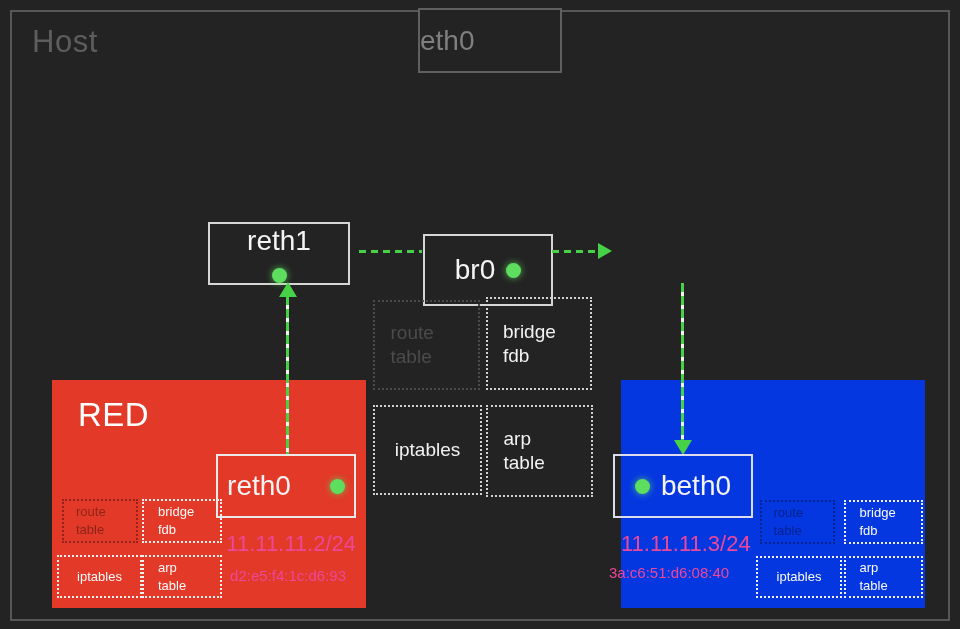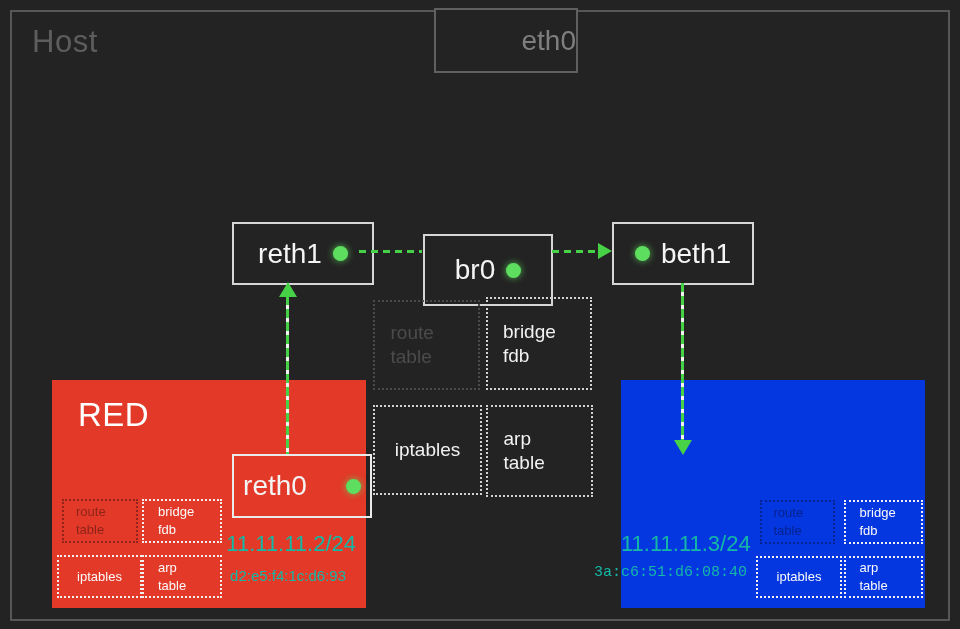--- a/index.html
+++ b/index.html
@@ -7,26 +7,26 @@
     position:relative;width:960px;height:629px;overflow:hidden;
     background:var(--background,#232323);
     font-family:"Liberation Sans", sans-serif;
     -webkit-font-smoothing:antialiased;
   }
   
   .host-border{position:absolute;left:10px;top:10px;width:936px;height:607px;border:2px solid #575757;}
   .host-label{position:absolute;left:32px;top:24px;font-size:31px;color:#5d5d5d;letter-spacing:.5px;}
   
   .eth0-box{position:absolute;left:418px;top:8px;width:140px;height:61px;background:var(--background,#232323);
-    border:2px solid #606060;display:flex;align-items:center;justify-content:flex-end;
-    color:#7f7f7f;font-size:28px;margin-left:16px;}
+    border:2px solid #606060;display:flex;align-items:center;justify-content:flex-start;
+    color:#7f7f7f;font-size:28px;}
   
   .ifbox{position:absolute;background:var(--background,#232323);border:2px solid #d6d6d6;
     display:flex;align-items:center;justify-content:center;gap:11px;color:#f4f4f4;font-size:28px;}
-  .ifbox.reth1{left:232px;top:222px;width:138px;height:59px;}
+  .ifbox.reth1{left:208px;top:222px;width:138px;height:59px;flex-direction:column;}
   .ifbox.br0{left:423px;top:234px;width:126px;height:68px;}
   .ifbox.beth1{left:612px;top:222px;width:138px;height:59px;}
   .dot{width:15px;height:15px;border-radius:50%;background:var(--green-dot,#5ede5e);
     box-shadow:0 0 6px 1px rgba(94,222,94,.55);flex:0 0 auto;}
   
   .hdash{position:absolute;height:3px;
     background:repeating-linear-gradient(90deg,var(--green-line,#47d147) 0 7px,transparent 7px 12px);}
   .hdash.l1{left:359px;top:250px;width:63px;}
   .hdash.l2{left:552px;top:250px;width:47px;}
   .arrow-right{position:absolute;left:598px;top:243px;width:0;height:0;
@@ -63,53 +63,49 @@
   
   .ns.red .tbox.route{left:10px;top:119px;width:72px;height:40px;}
   .ns.red .tbox.fdb{left:90px;top:119px;width:76px;height:40px;}
   .ns.red .tbox.ipt{left:5px;top:175px;width:81px;height:39px;}
   .ns.red .tbox.arp{left:90px;top:175px;width:76px;height:39px;}
   .ns.blue .tbox.route{left:139px;top:120px;width:71px;height:40px;}
   .ns.blue .tbox.fdb{left:223px;top:120px;width:75px;height:40px;}
   .ns.blue .tbox.ipt{left:135px;top:176px;width:82px;height:38px;}
   .ns.blue .tbox.arp{left:223px;top:176px;width:75px;height:38px;}
   
-  .ifbox.reth0{left:232px;top:454px;width:136px;height:60px;background:transparent;border-color:#eaeaea;gap:39px;}
+  .ifbox.reth0{left:216px;top:454px;width:136px;height:60px;background:transparent;border-color:#eaeaea;gap:39px;}
   .ifbox.beth0{left:613px;top:454px;width:136px;height:60px;background:transparent;border-color:#dcdcec;}
-  .addr{position:absolute;color:#14b8a6;}
+  .addr{position:absolute;color:#ec4899;}
   .addr.ip{font-size:22px;}
   .addr.mac{font-size:15px;}
   .addr.red-ip{left:206px;top:531px;width:150px;text-align:right;}
   .addr.red-mac{left:196px;top:567px;width:150px;text-align:right;}
   .addr.blue-ip{left:621px;top:531px;width:170px;text-align:left;}
-  .addr.blue-mac{left:594px;top:564px;width:170px;text-align:left;font-family:Liberation Mono, monospace;}
+  .addr.blue-mac{left:609px;top:564px;width:170px;text-align:left;}
 </style>
 </head>
 <body>
 
 <div class="stage">
 
   <div class="host-border"></div>
   <div class="host-label">Host</div>
 
   <div class="eth0-box">
     <span>eth0</span>
   </div>
 
   <div class="ifbox reth1">
     <span>reth1</span>
     <span class="dot"></span>
   </div>
   <div class="ifbox br0">
     <span>br0</span>
     <span class="dot"></span>
-  </div>
-  <div class="ifbox beth1">
-    <span class="dot"></span>
-    <span>beth1</span>
   </div>
 
   <div class="hdash l1"></div>
   <div class="hdash l2"></div>
   <div class="arrow-right"></div>
 
   <div class="tbox mid dim route">
     <span>route table</span>
   </div>
   <div class="tbox mid fdb">
@@ -158,16 +154,20 @@
   <div class="vline blue-link"></div>
   <div class="arrow-down"></div>
 
   <div class="ifbox reth0">
     <span>reth0</span>
     <span class="dot"></span>
   </div>
   <div class="addr ip red-ip">11.11.11.2/24</div>
   <div class="addr mac red-mac">d2:e5:f4:1c:d6:93</div>
 
+  <div class="ifbox beth0">
+    <span class="dot"></span>
+    <span>beth0</span>
+  </div>
   <div class="addr ip blue-ip">11.11.11.3/24</div>
   <div class="addr mac blue-mac">3a:c6:51:d6:08:40</div>
 
 </div>
 
 </body></html>

